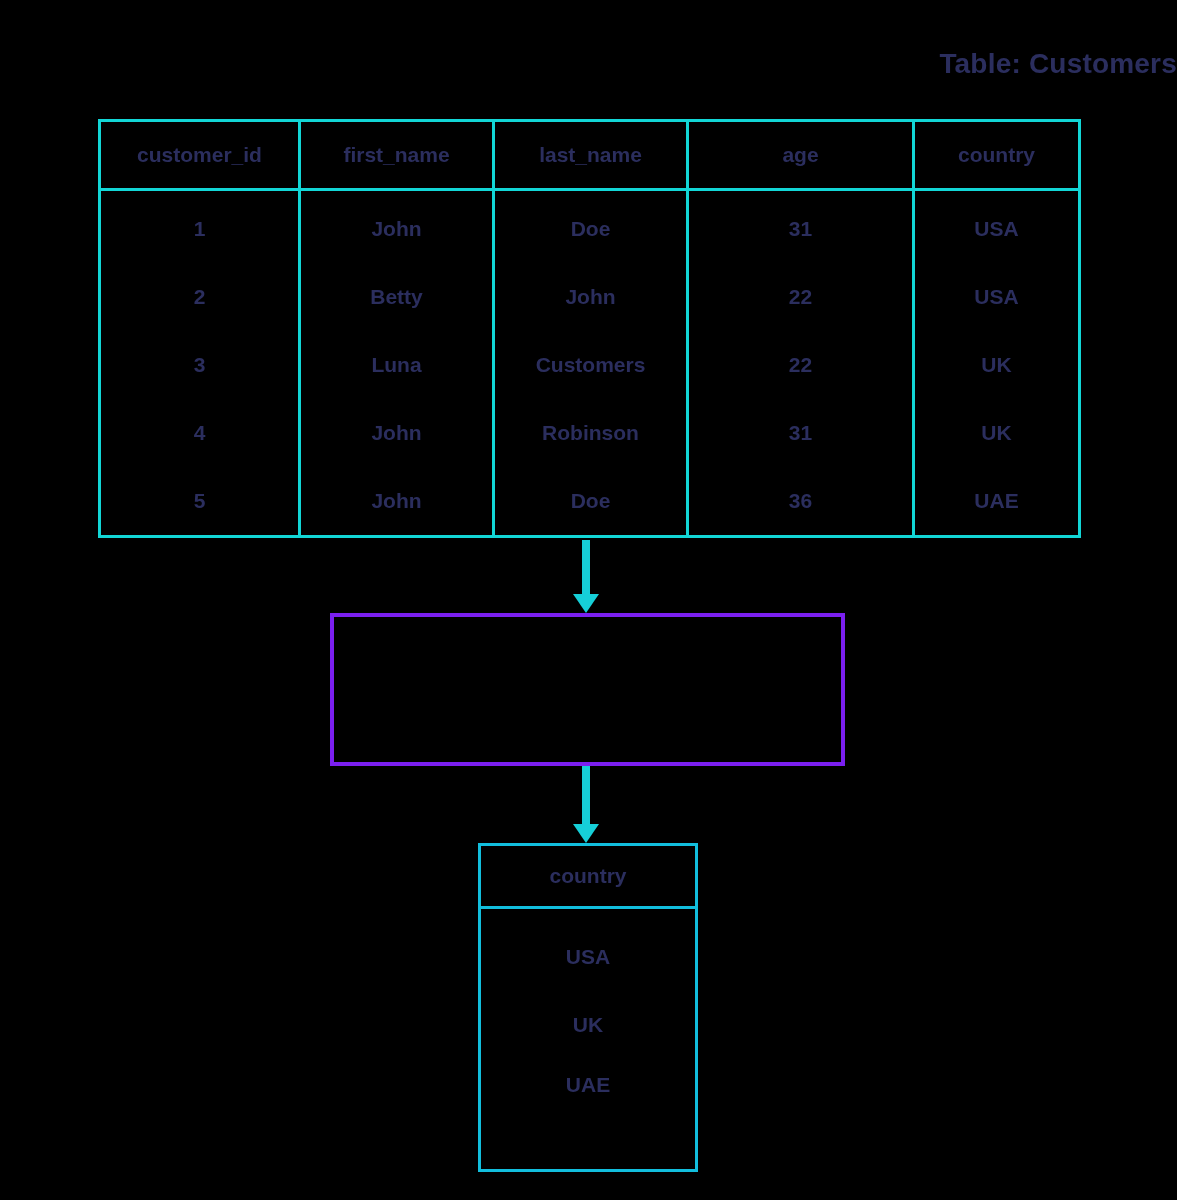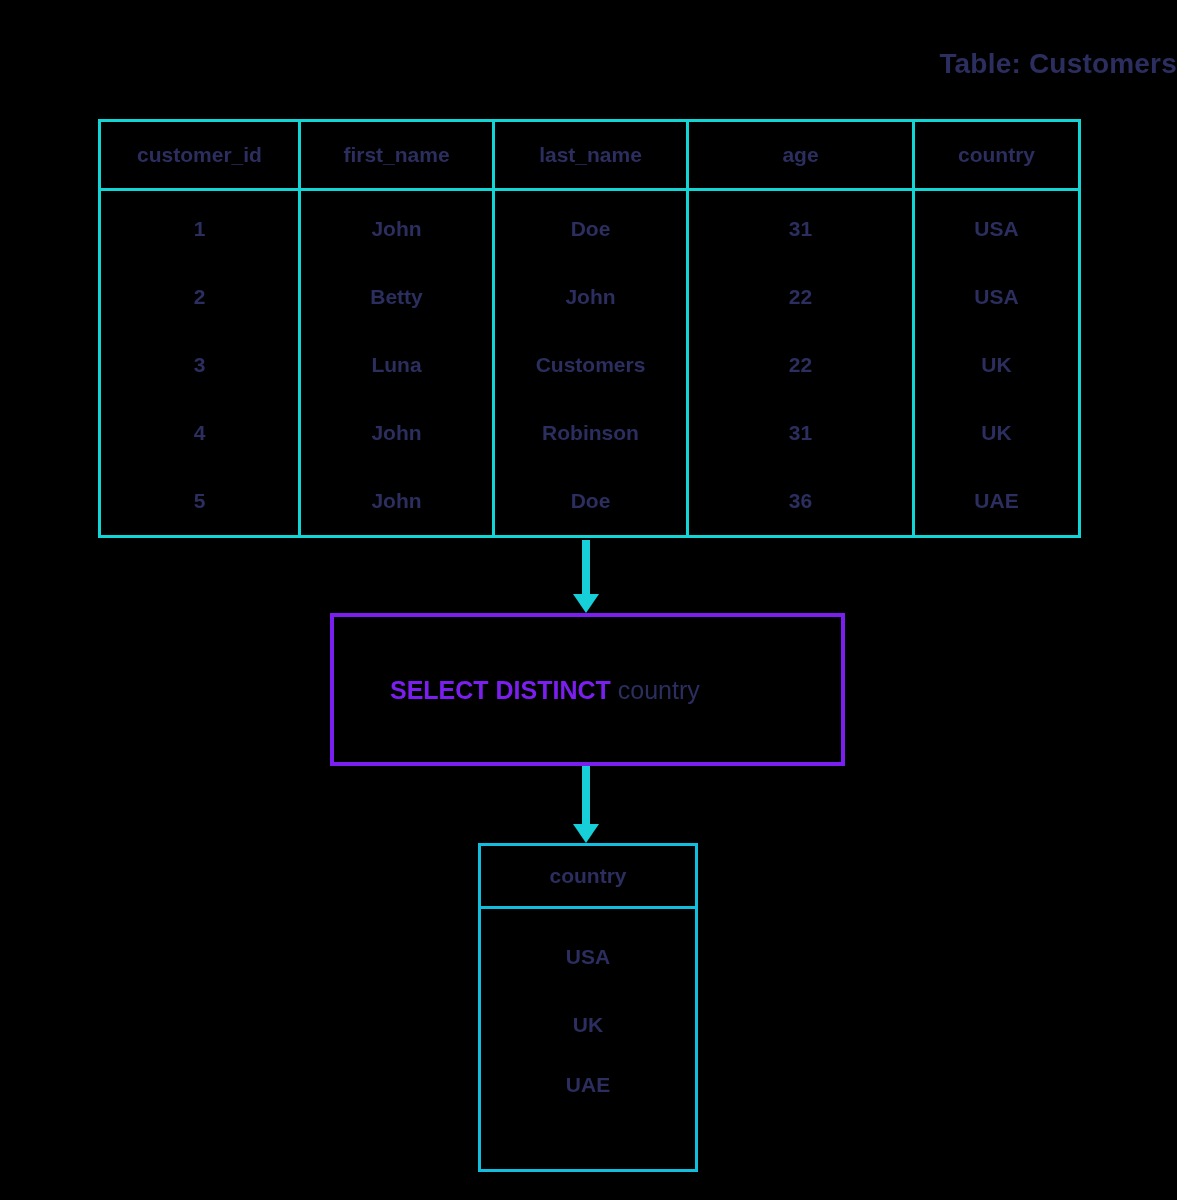--- a/index.html
+++ b/index.html
@@ -220,21 +220,20 @@
     </tr>
   </tbody>
 </table>
 
 <div class="arrow" id="arrow-table-to-query">
   <div class="shaft"></div>
   <div class="head"></div>
 </div>
 
 <div id="query-box">
-  <div class="query-line"><span class="kw">SELECT DISTINCT</span><span> country</span></div>
 </div>
 
 <div class="arrow" id="arrow-query-to-result">
   <div class="shaft"></div>
   <div class="head"></div>
 </div>
 
 <table id="result-table">
   <thead>
     <tr>

